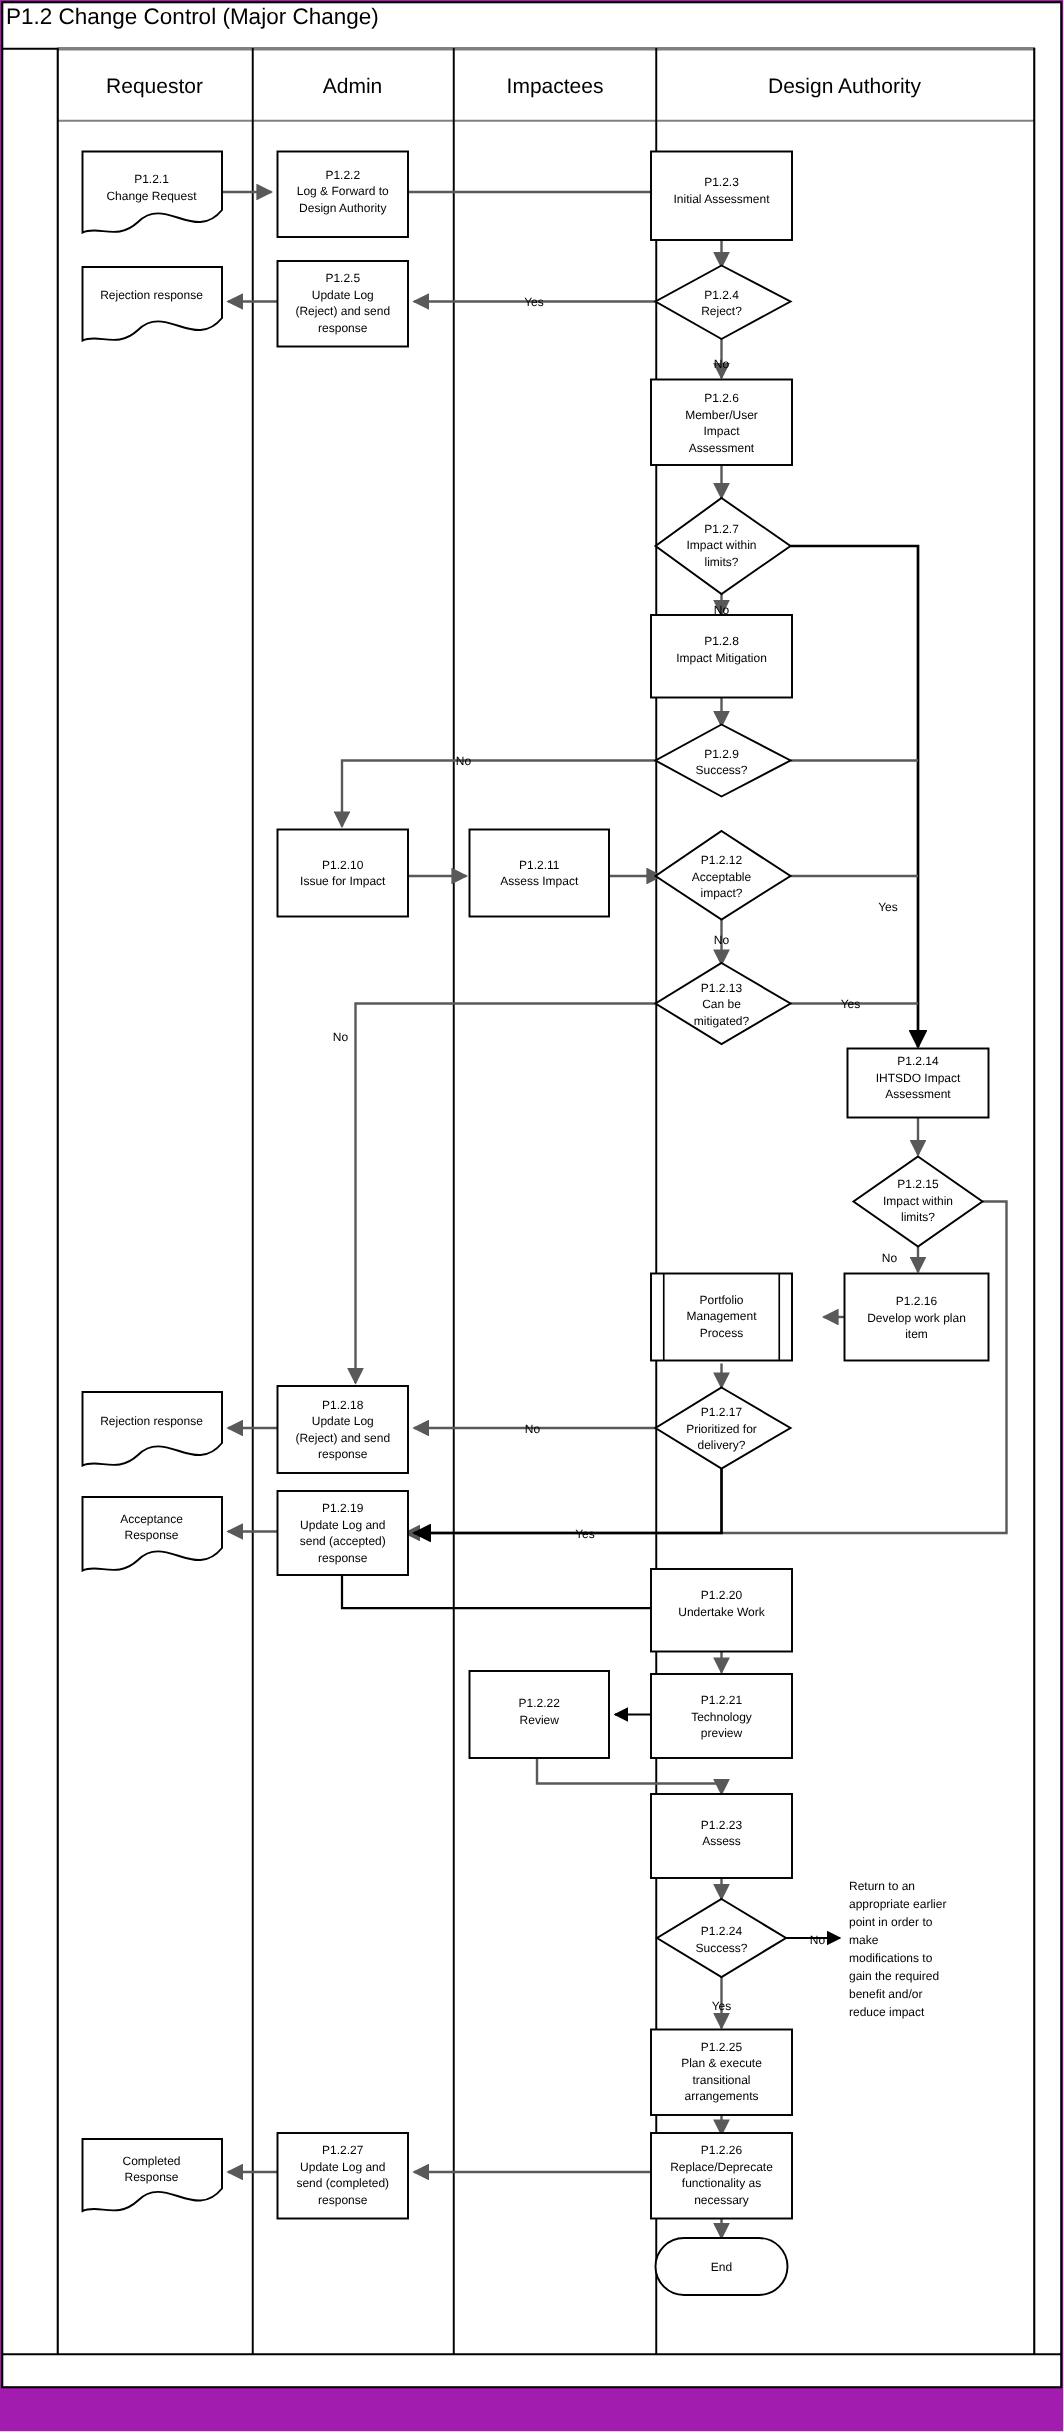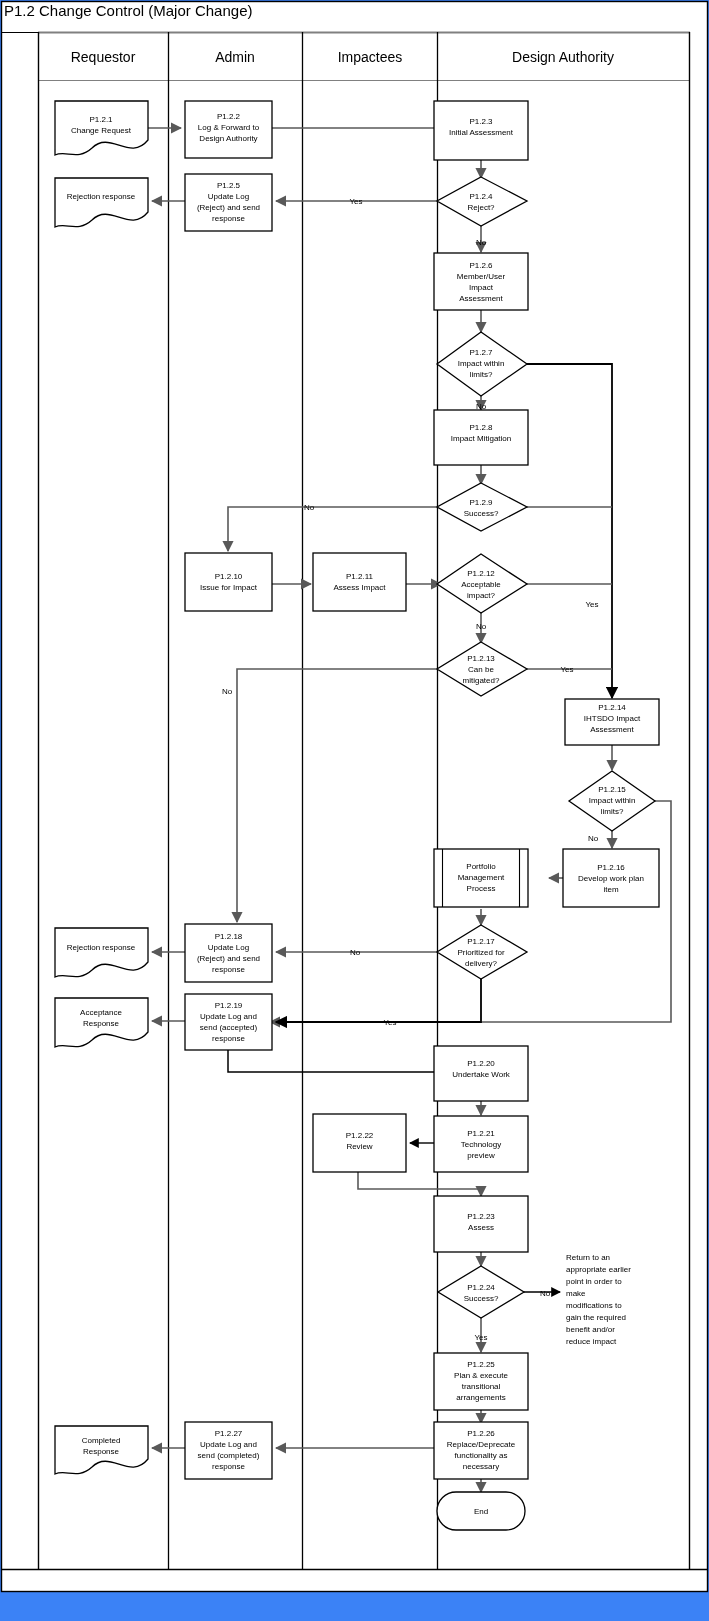--- a/index.html
+++ b/index.html
@@ -1,18 +1,18 @@
 <!DOCTYPE html>
 <html><head>
 <meta charset="utf-8">
 <title>P1.2 Change Control (Major Change)</title>
 <style>
   html,body{margin:0;padding:0;background:#ffffff;}
   body{font-family:"Liberation Sans","DejaVu Sans",sans-serif;color:#000;}
-  #page{position:relative;width:709px;height:1621px;overflow:hidden;background:#3b82f6;}
+  #page{position:relative;width:709px;height:1621px;overflow:hidden;background:#a21caf;}
   #diagram{position:absolute;left:0;top:0;width:709px;height:1621px;}
   svg{display:block;}
   text{font-family:"Liberation Sans","DejaVu Sans",sans-serif;fill:#000;}
   .nodetxt{font-size:8px;}
   .lanetxt{font-size:14px;}
   .titletxt{font-size:15px;}
   .edgelbl{font-size:8px;}
   .notetxt{font-size:8px;}
 </style>
 </head>

